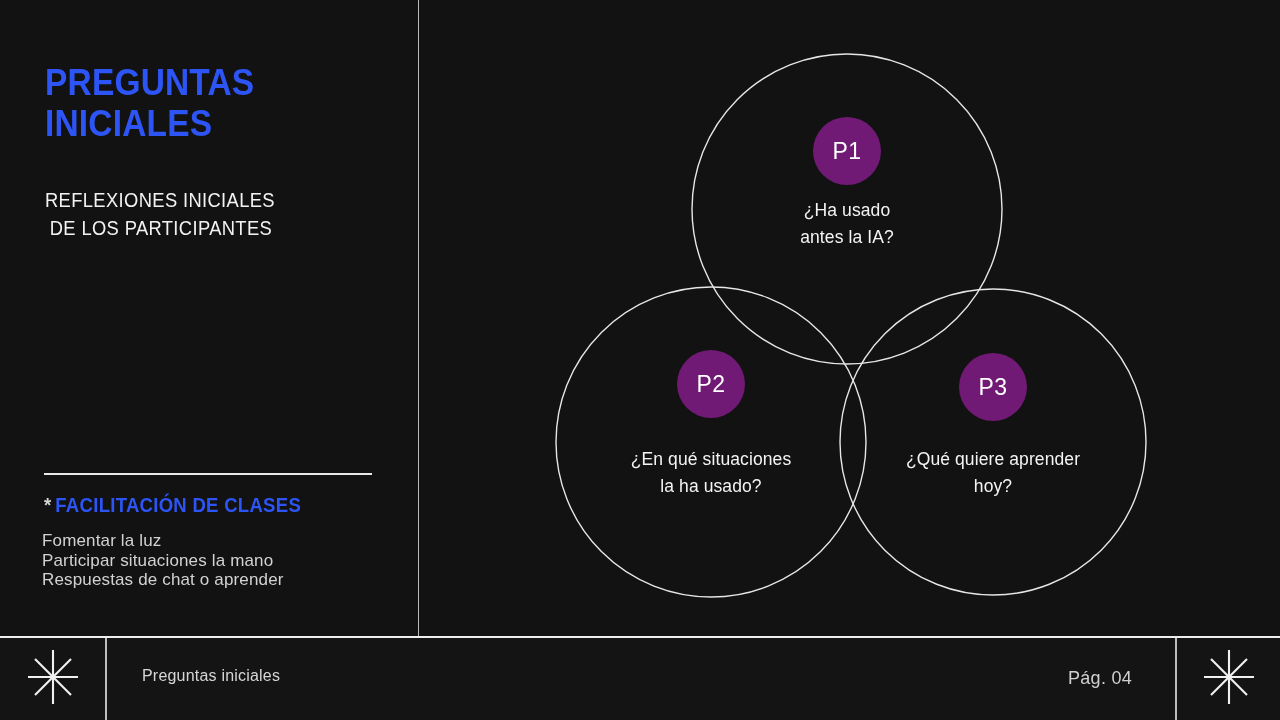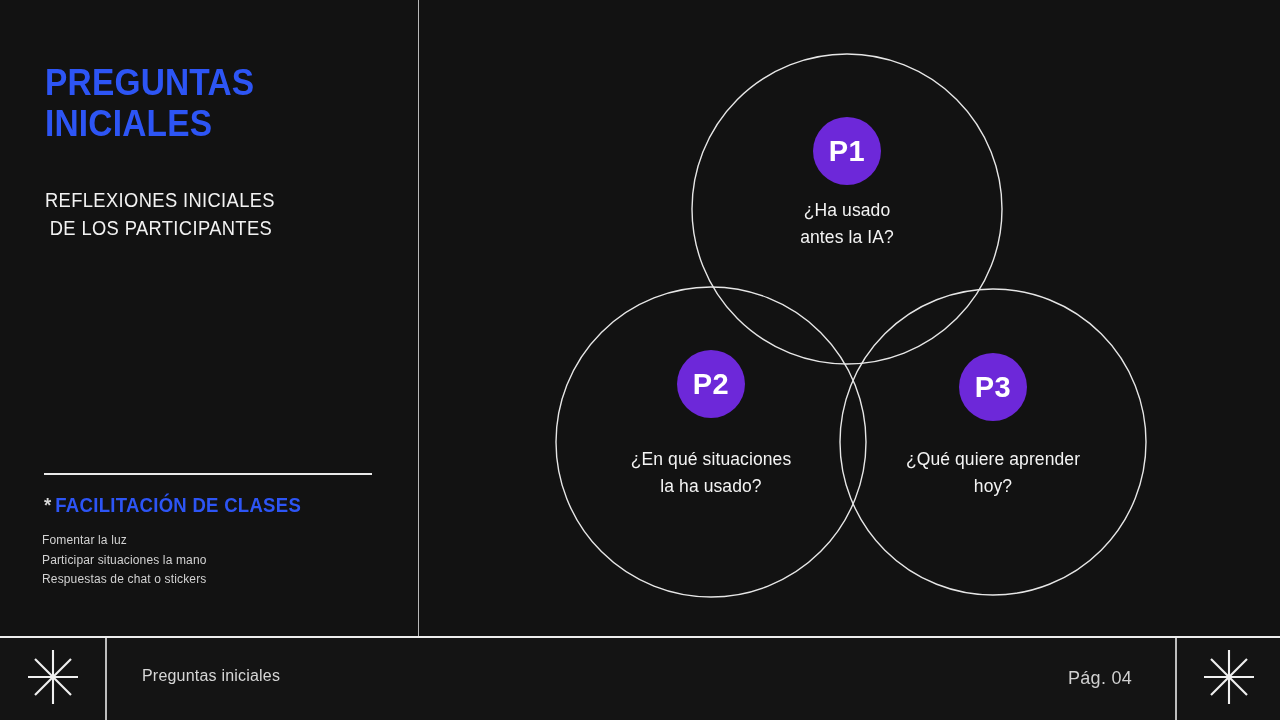--- a/index.html
+++ b/index.html
@@ -58,21 +58,21 @@
     color:#2d55f5;
     white-space:nowrap;
     transform:scaleX(0.95); transform-origin:left center;
   }
   .section-head .ast {
     color:#d6d6d6; font-weight:bold; margin-right:4px;
   }
 
   .notes {
     position:absolute; left:42px; top:531px; width:340px;
-    font-size:12px; line-height:19.6px;
+    font-size:17px; line-height:19.6px;
     color:#d2d2d2; letter-spacing:0.15px;
   }
   .notes div { white-space:nowrap; }
 
   
   .diagram {
     position:absolute; left:418px; top:0; width:862px; height:636px;
   }
   .diagram svg { position:absolute; left:0; top:0; }
 
@@ -81,23 +81,23 @@
     text-align:center;
     font-size:17.5px;
     line-height:27px;
     color:#f4f4f4;
     letter-spacing:0.1px;
     white-space:pre-line;
   }
   .badge {
     position:absolute;
     width:68px; height:68px; border-radius:50%;
-    background:#6d28d9;
+    background:#701a75;
     display:flex; align-items:center; justify-content:center;
-    font-size:29px; font-weight:700; color:#ffffff;
+    font-size:23px; font-weight:400; color:#ffffff;
     letter-spacing:0.5px;
   }
 
   
   .footer {
     position:absolute; left:0; top:636px; width:1280px; height:84px;
     background:#141414;
   }
   .footer-topline {
     position:absolute; left:0; top:0; width:1280px; height:1.5px;
@@ -136,21 +136,21 @@
 
     <div class="rule"></div>
 
     <div class="section-head">
       <span class="ast">*</span><span>FACILITACIÓN DE CLASES</span>
     </div>
 
     <div class="notes">
       <div>Fomentar la luz</div>
       <div>Participar situaciones la mano</div>
-      <div>Respuestas de chat o stickers</div>
+      <div>Respuestas de chat o aprender</div>
     </div>
   </div>
 
   <div class="v-divider"></div>
 
   <div class="diagram">
     <svg width="862" height="636" viewBox="0 0 862 636">
       <circle id="c0" cx="429" cy="209" r="155" fill="none" stroke="#e6e6e6" stroke-width="1.4"></circle>
       <circle id="c1" cx="293" cy="442" r="155" fill="none" stroke="#e6e6e6" stroke-width="1.4"></circle>
       <circle id="c2" cx="575" cy="442" r="153" fill="none" stroke="#e6e6e6" stroke-width="1.4"></circle>

